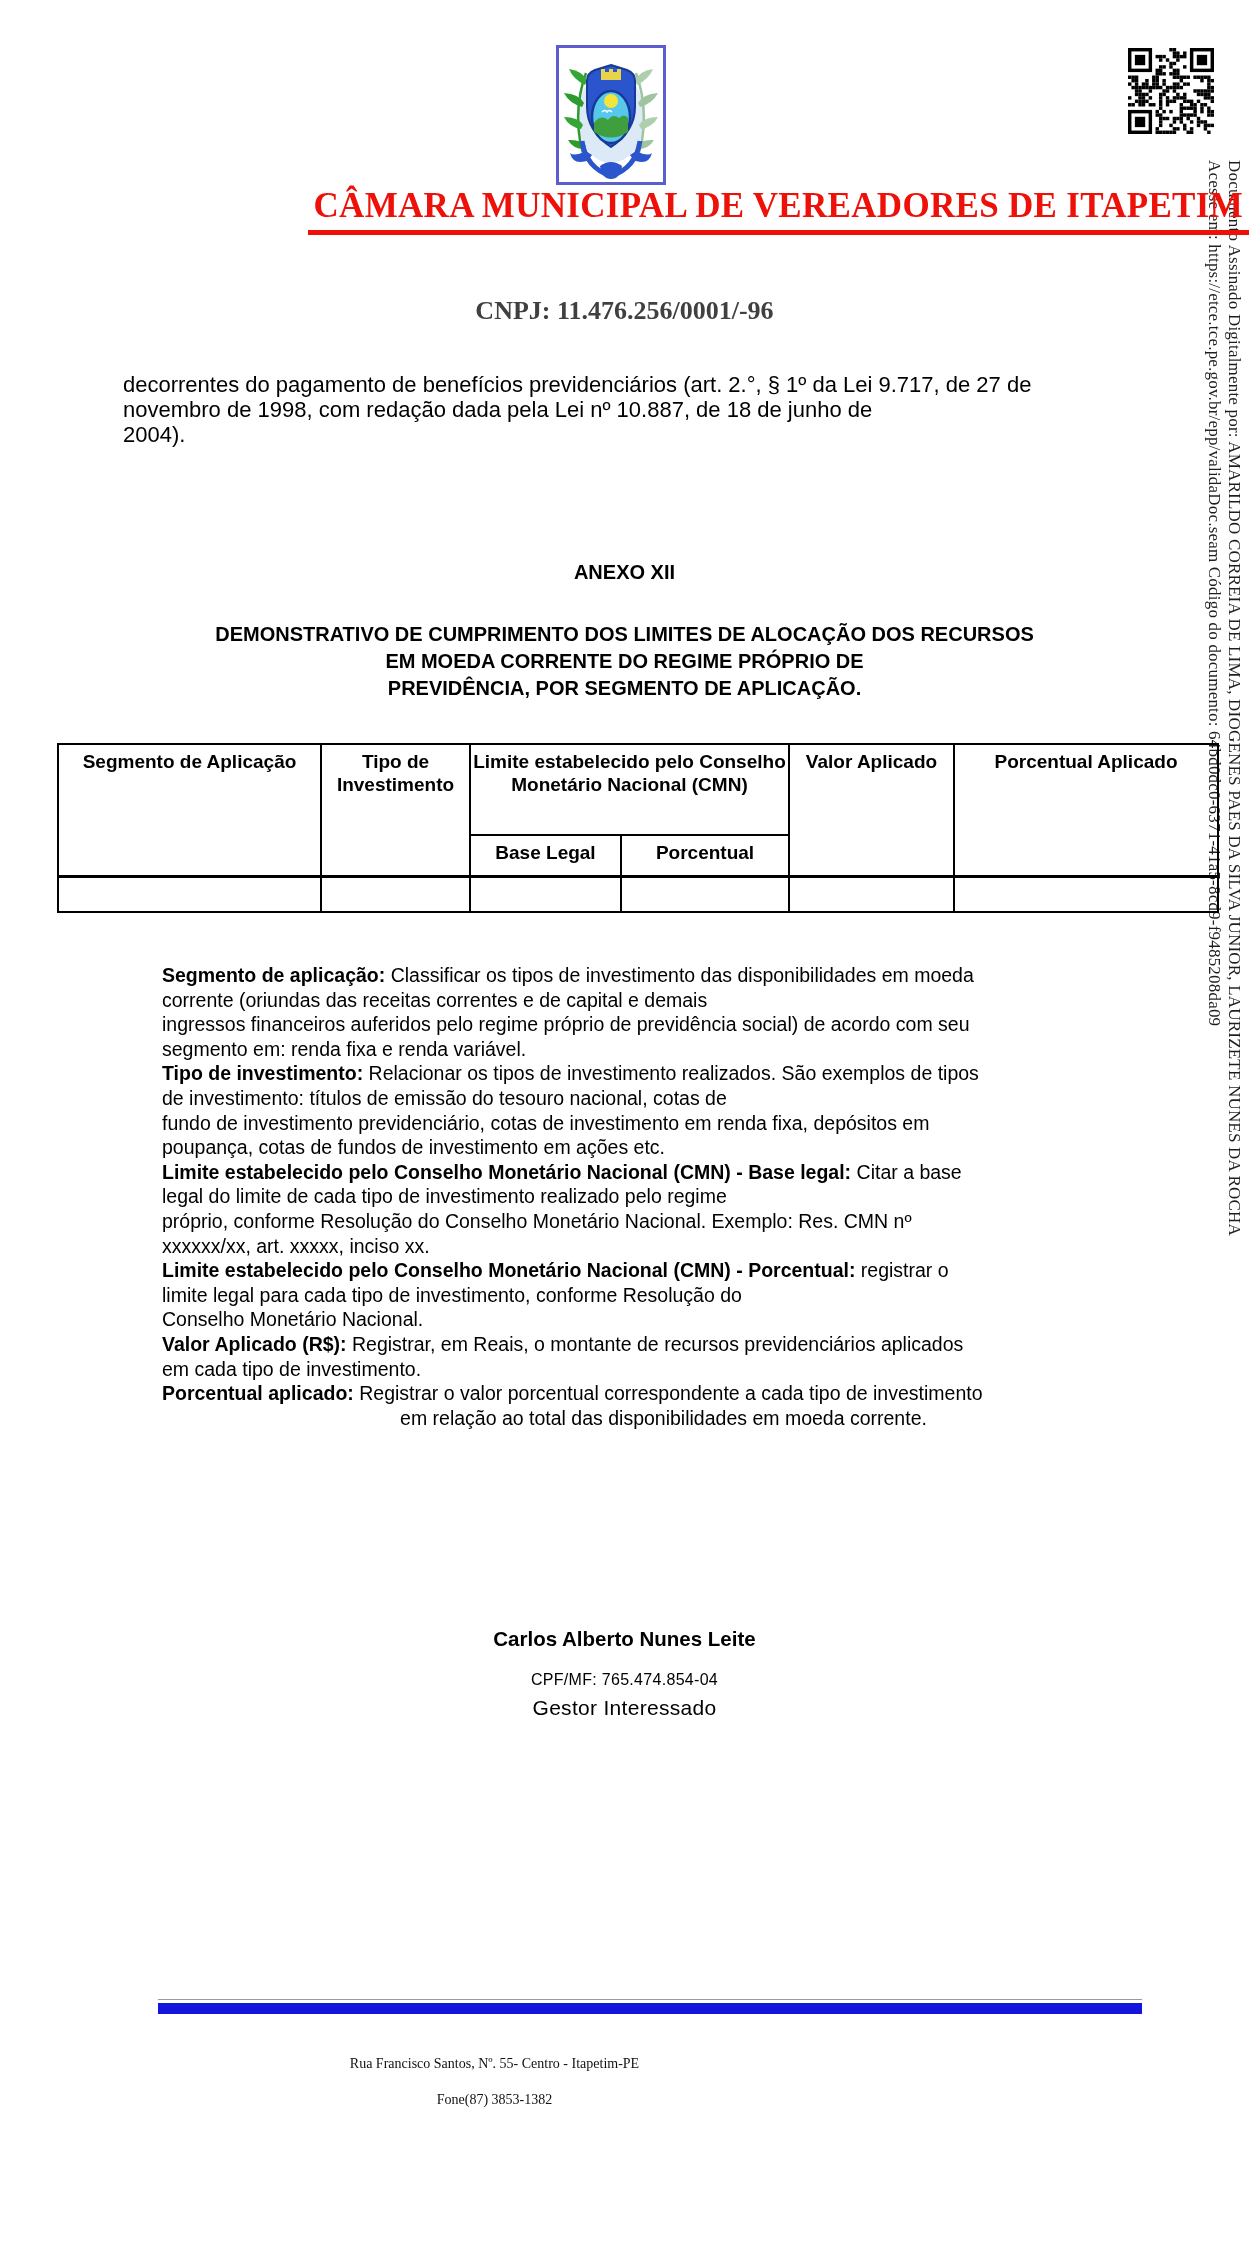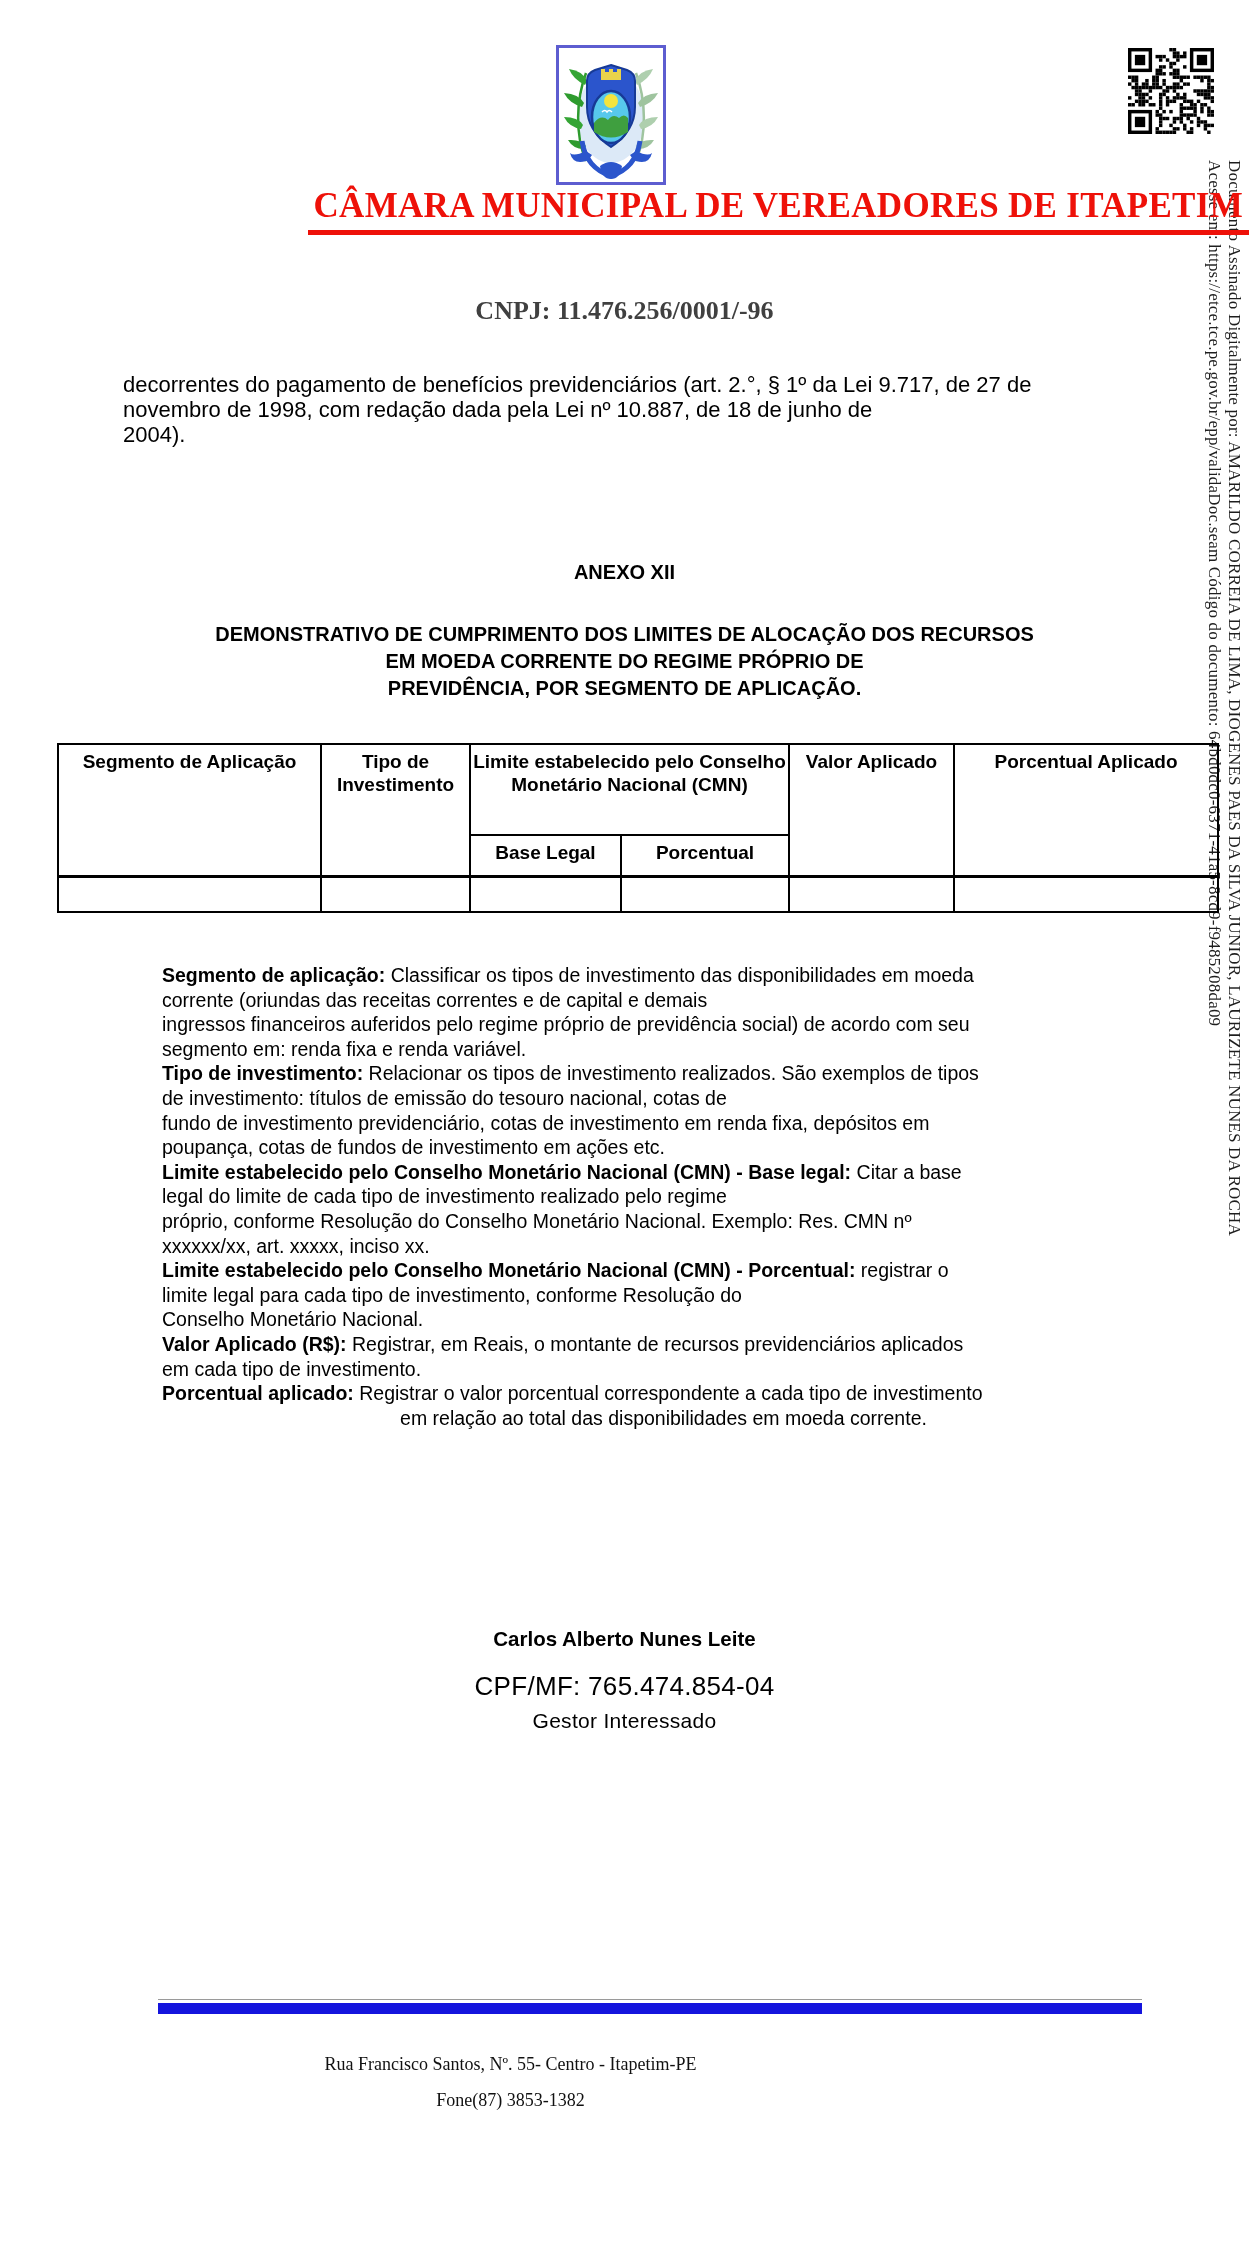--- a/index.html
+++ b/index.html
@@ -38,27 +38,27 @@
   .doc-table tr.r3 td{height:28px;border-top:3px solid #000;}
 
   .expl{position:absolute;left:116px;top:963px;width:1003px;
         font-size:19.5px;line-height:24.6px;margin-left:46px;}
   .xline{white-space:nowrap;}
   .xline.center{text-align:center;}
   .xline b{font-weight:bold;}
 
   .sig{position:absolute;top:1627px;left:0;width:1249px;text-align:center;}
   .sig-name{font-size:20.5px;font-weight:bold;margin-bottom:10px;}
-  .sig-cpf{font-size:26px;letter-spacing:.3px;margin-bottom:7px;margin-top:20px;}
+  .sig-cpf{font-size:16px;letter-spacing:.3px;margin-bottom:7px;margin-top:20px;}
   .sig-role{font-size:21px;letter-spacing:.3px;}
 
   .hairline{position:absolute;left:158px;top:1999px;width:984px;height:1px;background:#9a9a9a;}
   .bar{position:absolute;left:158px;top:2003px;width:984px;height:11px;background:#1414dd;}
-  .footer-text{position:absolute;top:2046px;left:16px;width:989px;text-align:center;
-               font-family:"Liberation Serif",serif;font-size:18px;line-height:36px;color:#111;}
+  .footer-text{position:absolute;top:2046px;left:0;width:989px;text-align:center;
+               font-family:"Liberation Serif",serif;font-size:14px;line-height:36px;color:#111;}
 </style>
 </head>
 <body>
 
 <div class="page">
 
   <div class="logo">
     <svg viewBox="0 0 110 140" width="110" height="140">
       <rect x="1.5" y="1.5" width="107" height="137" fill="#ffffff" stroke="#5d5dd0" stroke-width="3"></rect>
       <ellipse cx="55" cy="72" rx="34" ry="46" fill="#dce9f7"></ellipse>

